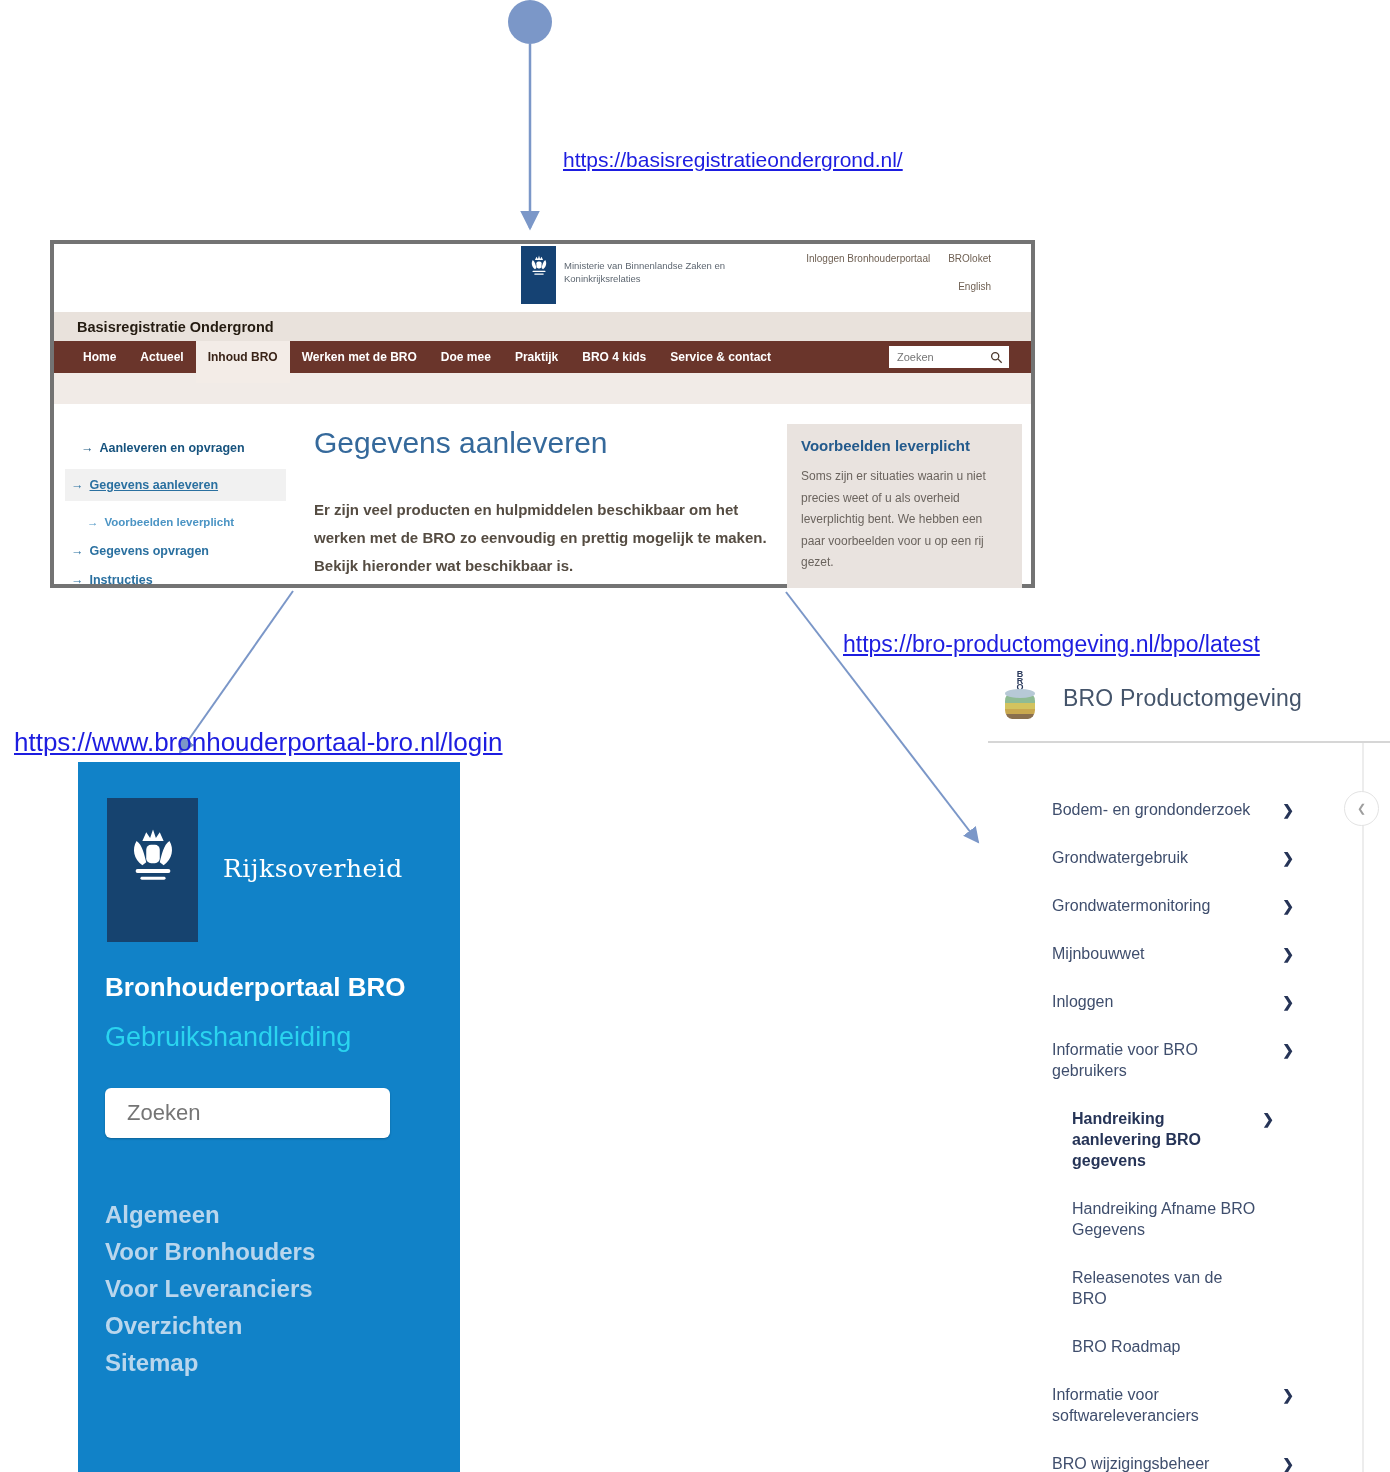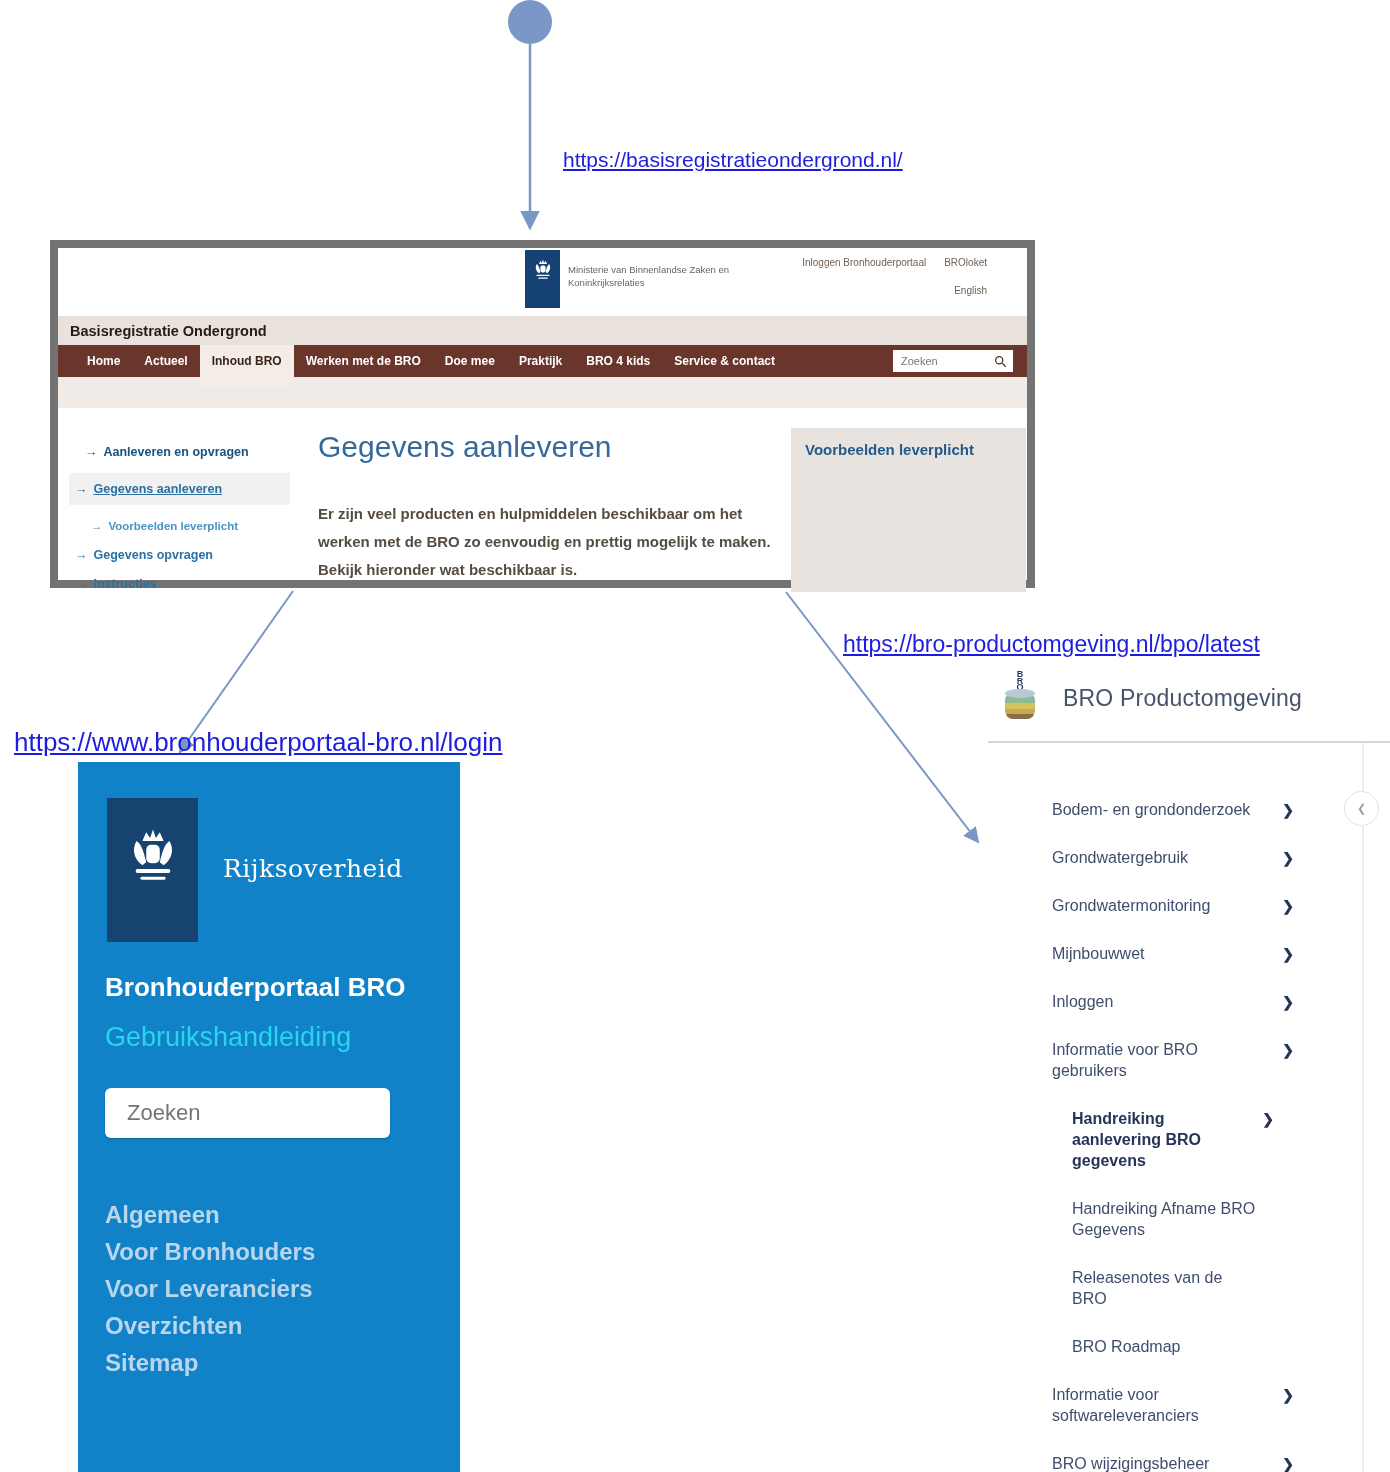--- a/index.html
+++ b/index.html
@@ -8,26 +8,26 @@
 
   
   .conn-circle { position:absolute; left:508px; top:0; width:44px; height:44px; border-radius:50%; background:#7b97c8; }
   .arrow-layer { position:absolute; left:0; top:0; width:1390px; height:1472px; pointer-events:none; z-index:4; }
   .link { position:absolute; color:#1d1de0; text-decoration:underline; white-space:nowrap; z-index:5; }
   .url-top   { left:563px; top:148px; font-size:21px; }
   .url-login { left:14px;  top:727px; font-size:26px; }
   .url-prod  { left:843px; top:631px; font-size:23px;text-align:right; }
 
   
-  .shot1 { position:absolute; left:50px; top:240px; width:985px; height:348px; border:8px solid #737373; background:#fff; z-index:2; }
+  .shot1 { position:absolute; left:50px; top:240px; width:985px; height:348px; border:4px solid #737373; background:#fff; z-index:2; }
   .s1-minlogo { position:absolute; left:467px; top:2px; width:35px; height:58px; background:#154273; display:flex; align-items:flex-start; justify-content:center; padding-top:5px; }
   .s1-ministry { position:absolute; left:510px; top:15px; font-size:9.5px; line-height:13px; color:#5e6771; }
   .s1-toplinks { position:absolute; right:40px; top:9px; display:flex; gap:18px; font-size:10px; color:#6e5f52; }
   .s1-lang { position:absolute; right:40px; top:37px; font-size:10px; color:#6e5f52; }
-  .s1-titlebar { position:absolute; left:0; top:68px; width:100%; height:29px; background:#e9e2dc; display:flex; align-items:center; padding-left:12px; font-size:14.5px; font-weight:700; color:#241b11; }
+  .s1-titlebar { position:absolute; left:0; top:68px; width:100%; height:29px; background:#e9e2dc; display:flex; align-items:center; padding-left:23px; font-size:14.5px; font-weight:700; color:#241b11; }
   .s1-nav { position:absolute; left:0; top:97px; width:100%; height:32px; background:#6a352b; display:flex; align-items:flex-start; padding-left:17px; overflow:visible; z-index:3; }
   .s1-navitem { font-size:12px; font-weight:700; color:#fff; line-height:32px; padding:0 12px; white-space:nowrap; cursor:pointer; }
   .s1-navitem.active { background:#f3ece7; color:#3a2418; height:42px; }
   .s1-search { position:absolute; left:835px; top:102px; width:120px; height:22px; background:#fff; display:flex; align-items:center; z-index:4; }
   .s1-search input { flex:1; min-width:0; border:none; outline:none; font-size:11px; color:#555; padding-left:8px; font-family:"Liberation Sans",sans-serif; background:transparent; }
   .s1-search svg { width:13px; height:13px; margin-right:6px; flex:none; }
   .s1-crumbbar { position:absolute; left:0; top:129px; width:100%; height:31px; background:#f1ebe7; z-index:2; }
   .s1-crumbs { position:absolute; left:17px; top:138px; display:flex; gap:7px; font-size:10px; font-weight:700; color:#a3543b; }
   .crumb-sep { color:#8a7364; font-weight:400; }
   .s1-sidebar { position:absolute; left:17px; top:196px; width:215px; }
@@ -180,20 +180,21 @@
         <div class="s1-side-item lvl1">
           <span class="s1-arrow">→</span><span class="s1-side-label">Instructies</span>
         </div>
       </div>
 
     <h1 class="s1-h1">Gegevens aanleveren</h1>
     <p class="s1-intro">Er zijn veel producten en hulpmiddelen beschikbaar om het werken met de BRO zo eenvoudig en prettig mogelijk te maken. Bekijk hieronder wat beschikbaar is.</p>
 
     <div class="s1-aside">
       <div class="s1-aside-title">Voorbeelden leverplicht</div>
+      <div class="s1-aside-text">Soms zijn er situaties waarin u niet precies weet of u als overheid leverplichtig bent. We hebben een paar voorbeelden voor u op een rij gezet.</div>
     </div>
   </div>
 
   <div class="shot2">
     <div class="s2-logoband">
       <svg width="58" height="92" viewBox="0 0 60 90">
         <g fill="#fff">
           <path d="M19 15 L23 6 L27 12 L30 3 L33 12 L37 6 L41 15 Z"></path>
           <rect x="23" y="19" width="14" height="19" rx="5"></rect>
           <path d="M19 40 C10 34 8 23 13 15 C19 19 21 29 23 37 Z"></path>

